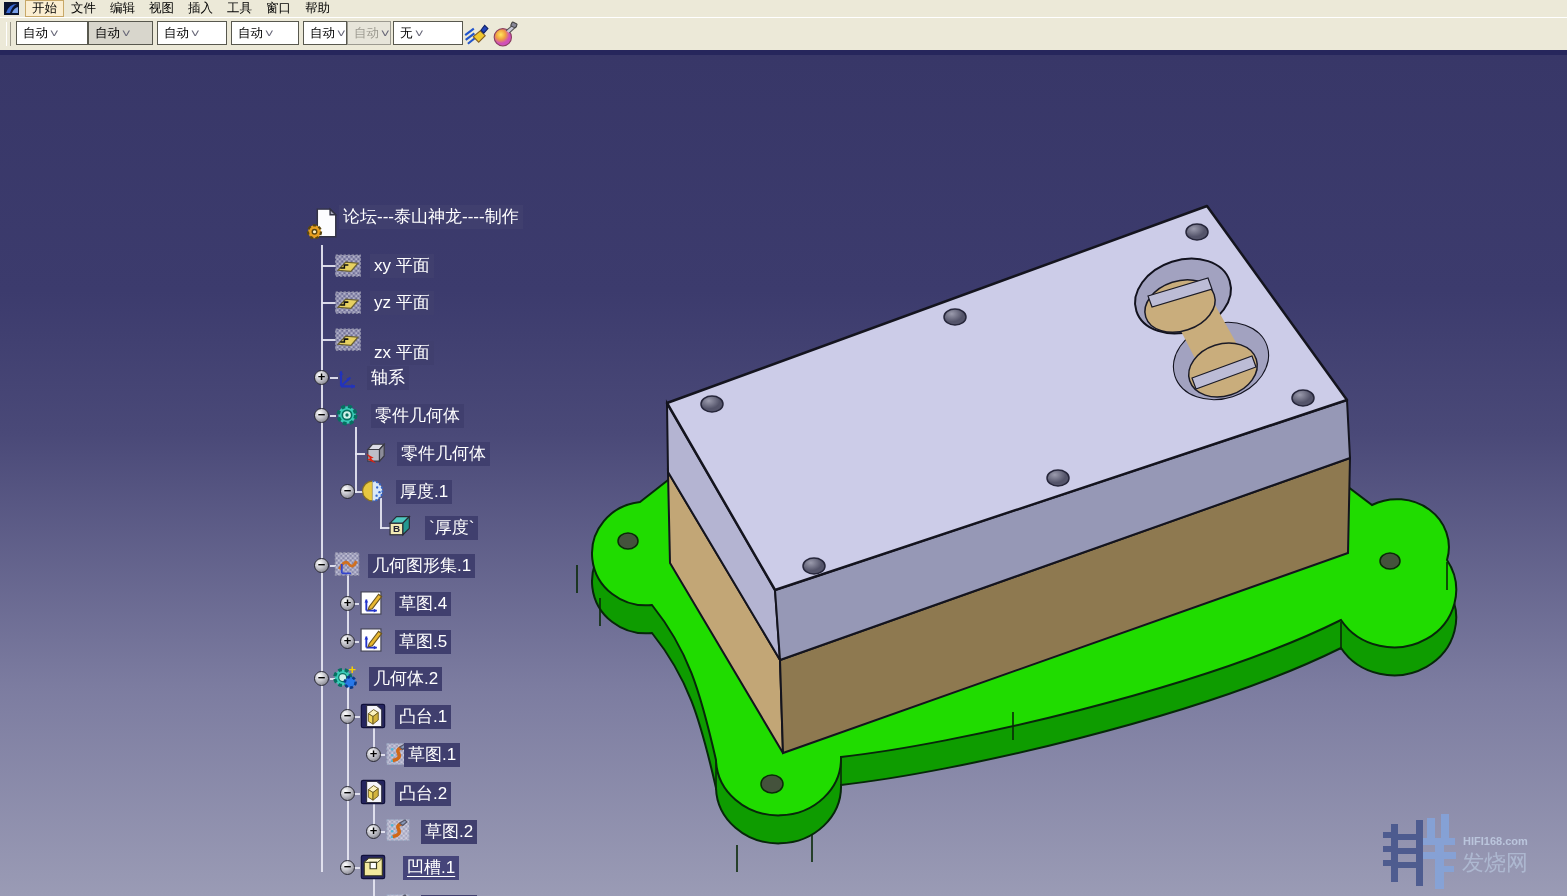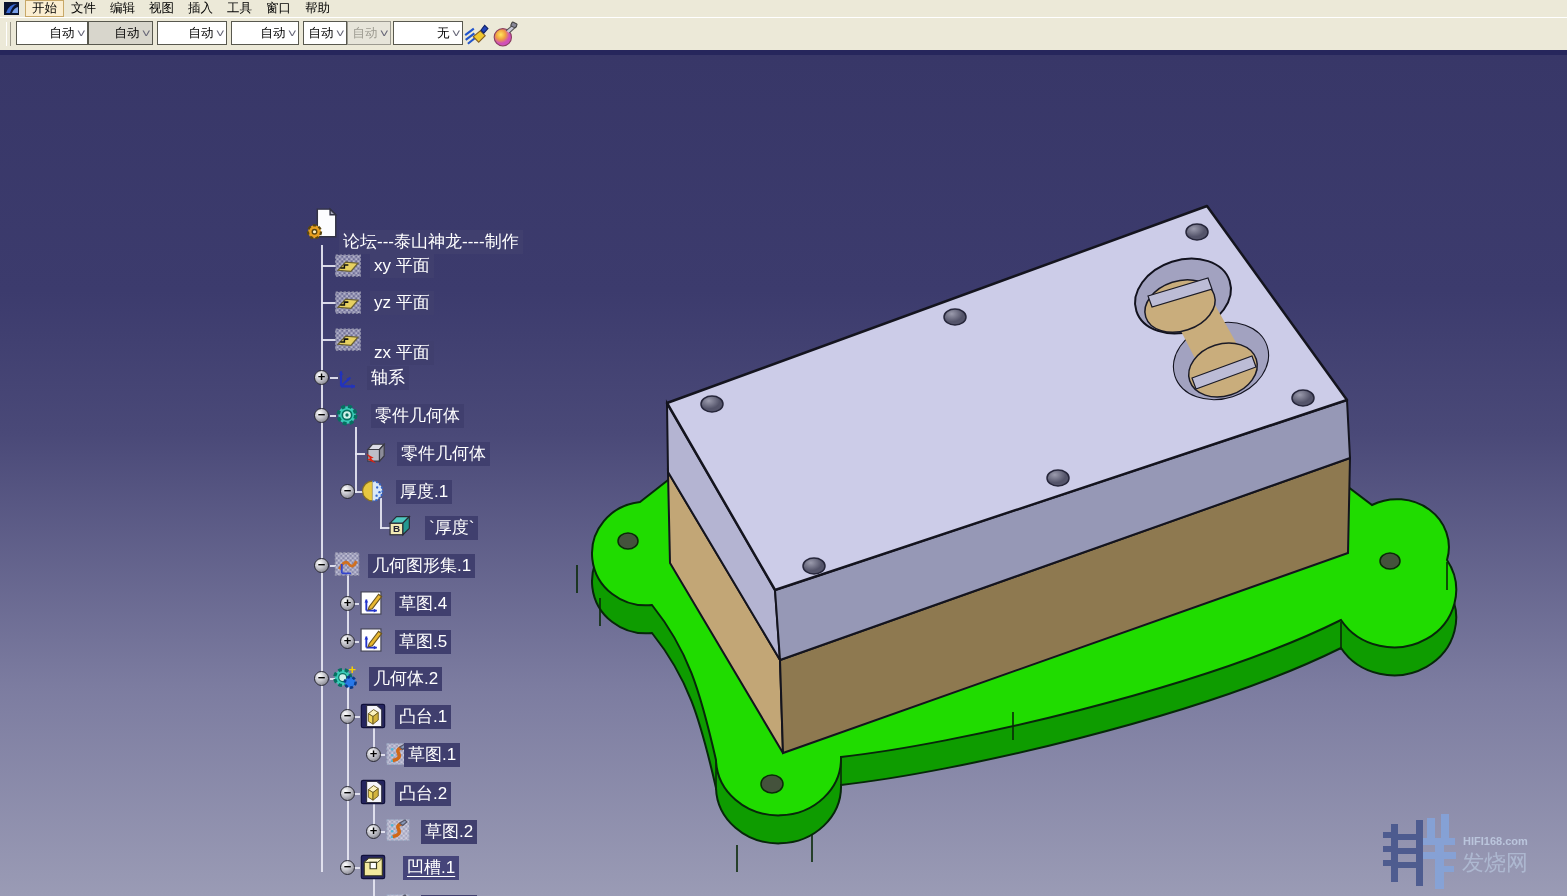--- a/index.html
+++ b/index.html
@@ -10,21 +10,21 @@
     border-bottom:1px solid #d8d5c4;display:flex;align-items:center;font-size:12.5px;color:#000;}
   #appicon{width:15px;height:13px;margin:0 6px 0 4px;}
   .mitem{padding:1px 7px;height:15px;line-height:14px;cursor:default;}
   .mitem.active{background:#FBEED1;border:1px solid #C8A868;padding:0 6px;}
   
   #toolbar{position:absolute;left:0;top:17px;width:100%;height:33px;background:#ECE9D8;
     border-top:1px solid #fff;box-sizing:border-box;}
   .grip{position:absolute;left:6px;top:4px;width:3px;height:24px;
     border-left:1px solid #fff;border-right:1px solid #9a978a;}
   .combo{position:absolute;top:3px;height:24px;background:#fff;border:1px solid #58584e;
-    box-sizing:border-box;display:flex;align-items:center;justify-content:flex-end;
+    box-sizing:border-box;display:flex;align-items:center;justify-content:flex-start;
     font-size:12.5px;padding:0 3px 0 6px;overflow:hidden;white-space:nowrap;}
   .combo .chev{font-size:11px;color:#667;transform:scaleX(1.4);margin-left:3px;}
   .combo.gray{background:#D8D6CC;}
   .combo.disabled{background:#E7E5DA;color:#9c9a90;border-color:#9c9a90;}
   .tbtn{position:absolute;top:3px;width:26px;height:26px;cursor:pointer;}
   
   #viewport{position:absolute;left:0;top:50px;width:1567px;height:846px;
     background:linear-gradient(180deg,#383768 0%,#3c3b6d 28%,#4a4978 45%,#7c7ca0 75%,#9a9bb5 100%);
     border-top:5px solid #26265C;box-sizing:border-box;overflow:hidden;}
   #model{position:absolute;left:0;top:-55px;}
@@ -365,21 +365,21 @@
   <svg class="ticon" style="left:384px;top:761px">
         <use href="#i-sketchh"></use>
       </svg>
   <svg class="ticon" style="left:359px;top:798px">
         <use href="#i-pocket"></use>
       </svg>
   <svg class="ticon" style="left:384px;top:836px">
         <use href="#i-sketchh"></use>
       </svg>
 
-  <div class="trl" style="left:339px;top:175px">论坛---泰山神龙----制作</div>
+  <div class="trl" style="left:339px;top:150px">论坛---泰山神龙----制作</div>
   <div class="trl" style="left:370px;top:199px">xy 平面</div>
   <div class="trl" style="left:370px;top:236px">yz 平面</div>
   <div class="trl" style="left:370px;top:286px">zx 平面</div>
   <div class="trl" style="left:367px;top:311px">轴系</div>
   <div class="trl" style="left:371px;top:349px">零件几何体</div>
   <div class="trl" style="left:397px;top:387px">零件几何体</div>
   <div class="trl" style="left:396px;top:425px">厚度.1</div>
   <div class="trl" style="left:425px;top:461px">`厚度`</div>
   <div class="trl" style="left:368px;top:499px">几何图形集.1</div>
   <div class="trl" style="left:395px;top:537px">草图.4</div>

